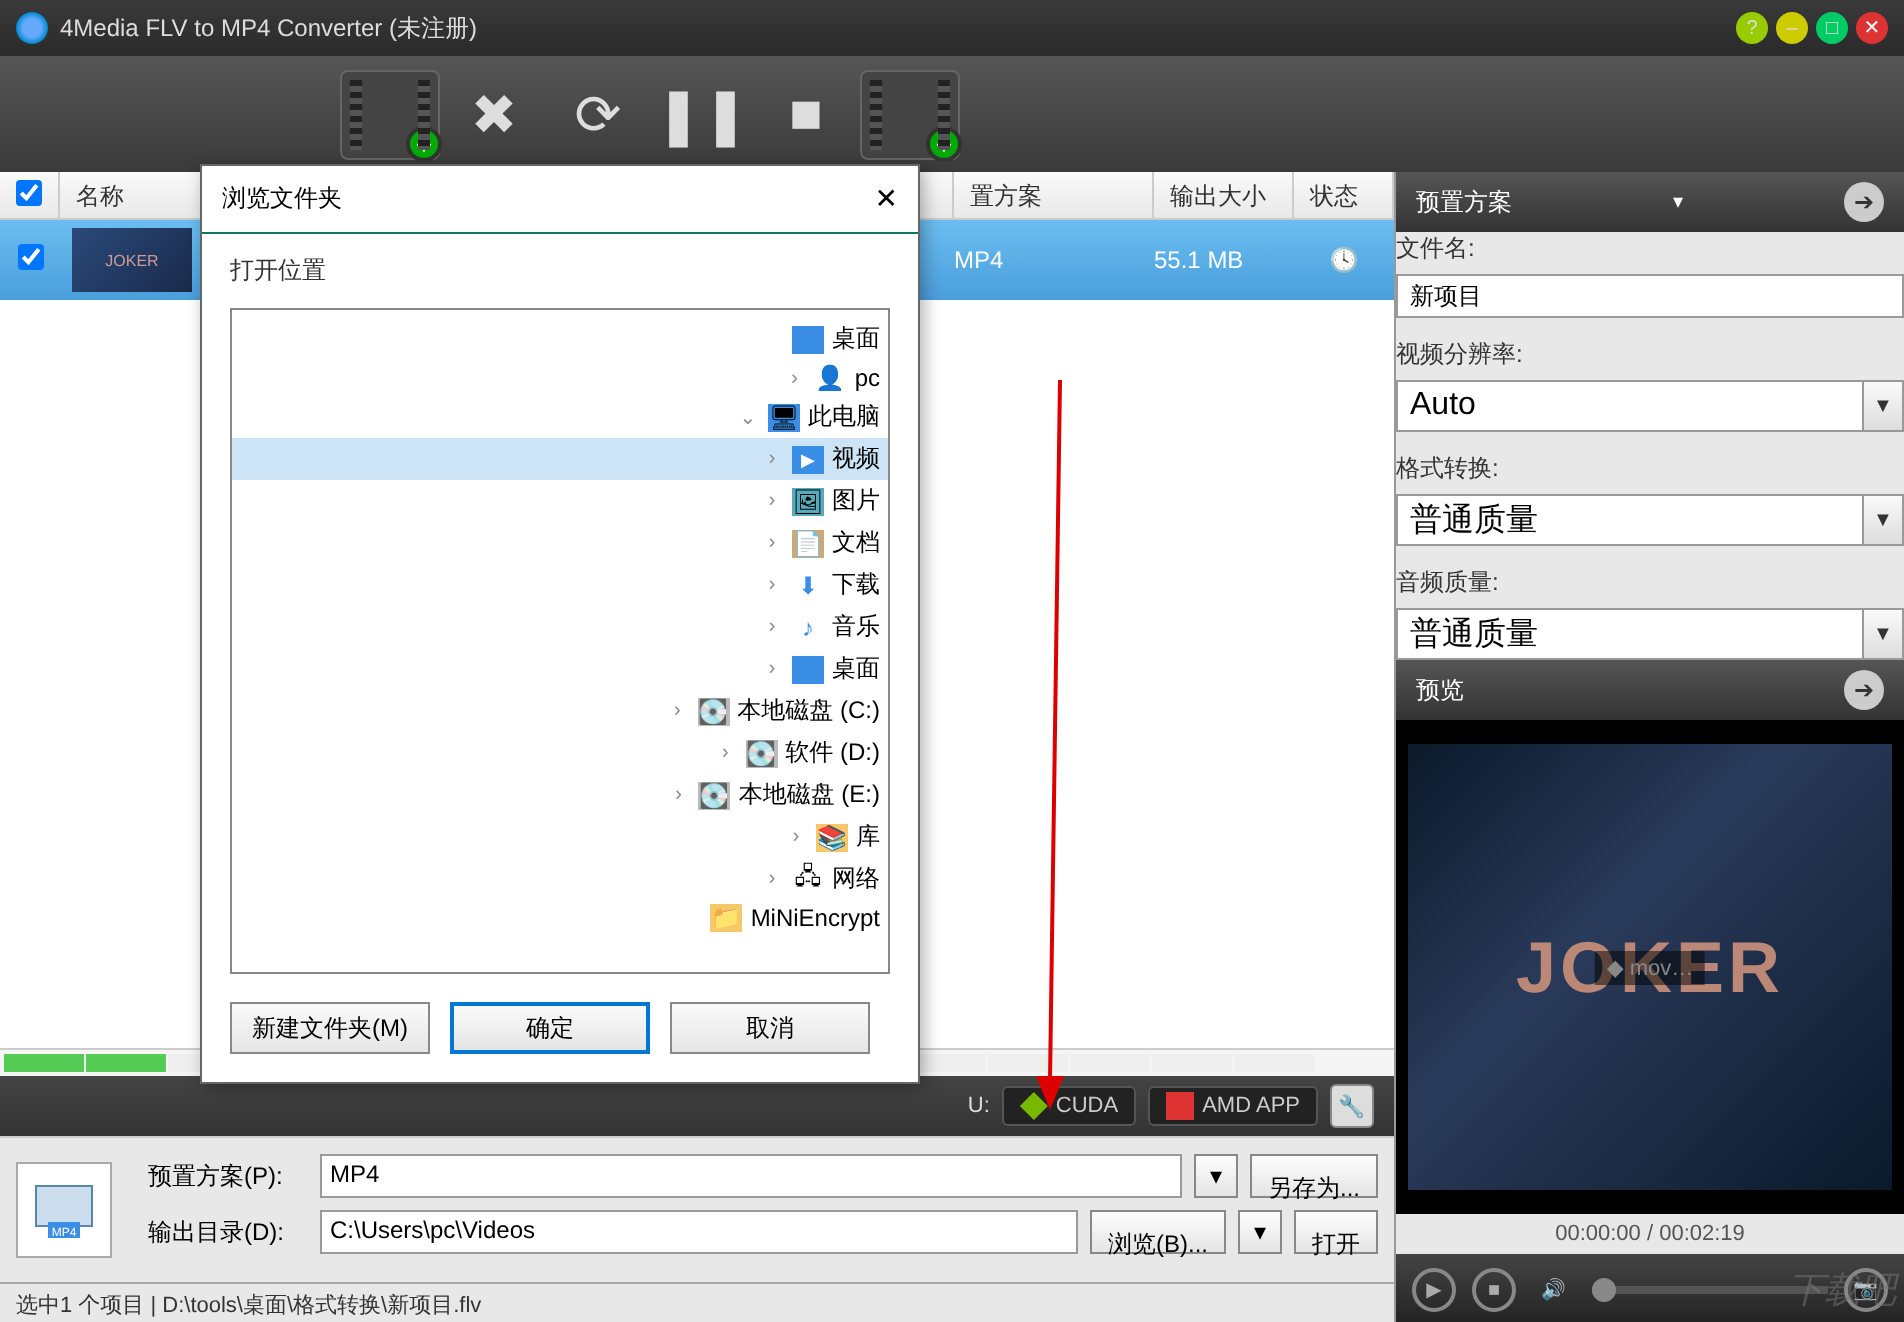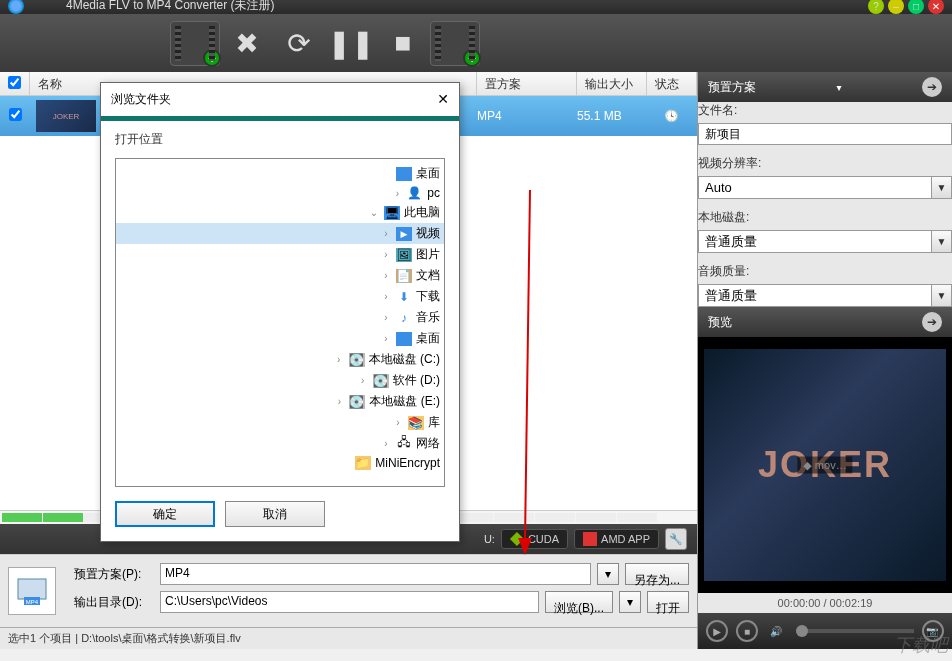--- a/index.html
+++ b/index.html
@@ -1,18 +1,18 @@
 <!DOCTYPE html>
 <html><head>
 <meta charset="utf-8">
 <style>
 * { box-sizing: border-box; margin: 0; padding: 0; font-family: "Microsoft YaHei", Arial, sans-serif; }
 body { background: #f0f0f0; width: 952px; height: 661px; overflow: hidden; position: relative; }
 
-.titlebar { background: linear-gradient(#3a3a3a, #2a2a2a); height: 14px; display: flex; align-items: flex-end; padding: 0 8px; color: #ddd; font-size: 12px; gap: 36px; }
+.titlebar { background: linear-gradient(#3a3a3a, #2a2a2a); height: 28px; display: flex; align-items: center; padding: 0 8px; color: #ddd; font-size: 12px; }
 .titlebar-icon { width: 16px; height: 16px; background: radial-gradient(circle, #6af 40%, #08c 70%); border-radius: 50%; margin-right: 6px; }
 .titlebar-title { flex: 1; }
 .win-btns { display: flex; gap: 4px; }
 .win-btn { width: 16px; height: 16px; border-radius: 50%; display: flex; align-items: center; justify-content: center; font-size: 10px; cursor: pointer; }
 .win-help { background: #9c0; }
 .win-min { background: #cc0; }
 .win-max { background: #0c6; }
 .win-close { background: #d33; color: #fff; }
 
 .toolbar-strip { background: linear-gradient(#555, #3a3a3a); height: 58px; display: flex; align-items: center; padding-left: 170px; gap: 2px; }
@@ -64,35 +64,35 @@
 
 .statusbar { background: #e8e8e8; height: 22px; border-top: 1px solid #aaa; font-size: 11px; color: #333; padding: 3px 8px; }
 
 
 .panel-header { background: linear-gradient(#555, #333); color: #fff; font-size: 12px; padding: 5px 10px; display: flex; align-items: center; justify-content: space-between; }
 .panel-arrow { width: 20px; height: 20px; background: #ccc; border-radius: 50%; display: flex; align-items: center; justify-content: center; color: #333; font-size: 12px; cursor: pointer; }
 .panel-body { font-size: 12px; color: #333; }
 .field-label { margin-bottom: 4px; }
 .field-input { width: 100%; border: 1px solid #999; background: #fff; padding: 3px 6px; margin-bottom: 10px; font-size: 12px; }
 .field-select { display: flex; }
-.field-select input { flex: 1; border: 1px solid #999; padding: 3px 6px; font-size: 13px; }
+.field-select input { flex: 1; border: 1px solid #999; padding: 3px 6px; font-size: 16px; }
 .field-select .dd { width: 20px; border: 1px solid #999; border-left: none; background: linear-gradient(#fafafa,#ddd); display: flex; align-items: center; justify-content: center; font-size: 10px; cursor: pointer; }
 
 .preview-body { background: #000; flex: 1; position: relative; min-height: 160px; }
 .preview-img { position: absolute; inset: 12px 6px 12px 6px; background: linear-gradient(135deg, #0a1a2a, #2a3a5a 40%, #0a1a2a); display: flex; align-items: center; justify-content: center; color: #b87; font-size: 36px; font-weight: bold; letter-spacing: 2px; font-family: Impact, sans-serif; }
 .preview-play { position: absolute; left: 50%; top: 50%; transform: translate(-50%,-50%); color: #888; font-size: 11px; background: rgba(0,0,0,.5); padding: 2px 6px; }
 .preview-time { text-align: center; font-size: 11px; color: #555; padding: 4px; background: #e8e8e8; }
 .player-ctrl { background: linear-gradient(#444,#222); height: 36px; display: flex; align-items: center; padding: 0 8px; gap: 8px; }
 .pc-btn { width: 22px; height: 22px; border: 2px solid #888; border-radius: 50%; display: flex; align-items: center; justify-content: center; color: #aaa; font-size: 10px; cursor: pointer; }
 .pc-slider { flex: 1; height: 4px; background: #555; position: relative; }
 .pc-knob { position: absolute; left: 0; top: -4px; width: 12px; height: 12px; background: #888; border-radius: 50%; }
 
 
 .dialog { position: absolute; left: 100px; top: 82px; width: 360px; height: 460px; background: #fff; border: 1px solid #666; box-shadow: 2px 2px 8px rgba(0,0,0,.3); display: flex; flex-direction: column; font-size: 12px; z-index: 10; }
-.dlg-title { display: flex; justify-content: space-between; padding: 8px 10px; border-bottom: 5px solid #0f766e; }
+.dlg-title { display: flex; justify-content: space-between; padding: 8px 10px; border-bottom: 1px solid #0f766e; }
 .dlg-close { cursor: pointer; font-size: 14px; }
 .dlg-sub { padding: 10px 14px; color: #333; }
 .tree { flex: 1; border: 1px solid #888; margin: 0 14px; overflow: auto; padding: 4px 0; }
 .tree-item { display: flex; align-items: center; padding: 2px 4px; gap: 4px; cursor: pointer; justify-content: flex-end; }
 .ti-exp { width: 12px; color: #888; font-size: 10px; text-align: center; }
 .ti-icon { width: 16px; height: 14px; display: inline-flex; align-items: center; justify-content: center; font-size: 12px; }
 .ic-desktop { background: #3a8ee6; }
 .ic-user { color: #6a4; }
 .ic-pc { background: #3a8ee6; }
 .ic-folder { background: #f5c869; }
@@ -230,21 +230,21 @@
       <div class="panel-arrow">➔</div>
     </div>
     <div class="panel-body">
       <div class="field-label">文件名:</div>
       <input class="field-input" value="新项目" style="">
       <div class="field-label">视频分辨率:</div>
       <div class="field-select" style="margin-bottom:10px">
           <input value="Auto" style="">
           <div class="dd">▼</div>
         </div>
-      <div class="field-label">本地磁盘:</div>
+      <div class="field-label">格式转换:</div>
       <div class="field-select" style="margin-bottom:10px">
           <input value="普通质量" style="">
           <div class="dd">▼</div>
         </div>
       <div class="field-label">音频质量:</div>
       <div class="field-select">
           <input value="普通质量" style="">
           <div class="dd">▼</div>
         </div>
     </div>
@@ -347,20 +347,21 @@
         <span class="ti-icon">🖧</span>
         <span>网络</span>
       </div>
     <div class="tree-item" style="padding-left:36px">
         <span class="ti-exp"></span>
         <span class="ti-icon ic-folder">📁</span>
         <span>MiNiEncrypt</span>
       </div>
   </div>
   <div class="dlg-btns">
+    <button class="dlg-btn">新建文件夹(M)</button>
     <button class="dlg-btn primary">确定</button>
     <button class="dlg-btn">取消</button>
   </div>
 </div>
 
 <svg class="red-arrow">
   <line x1="70" y1="10" x2="65" y2="360" stroke="#d00" stroke-width="2"></line>
   <polygon points="65,375 58,358 72,358" fill="#d00"></polygon>
 </svg>
 

